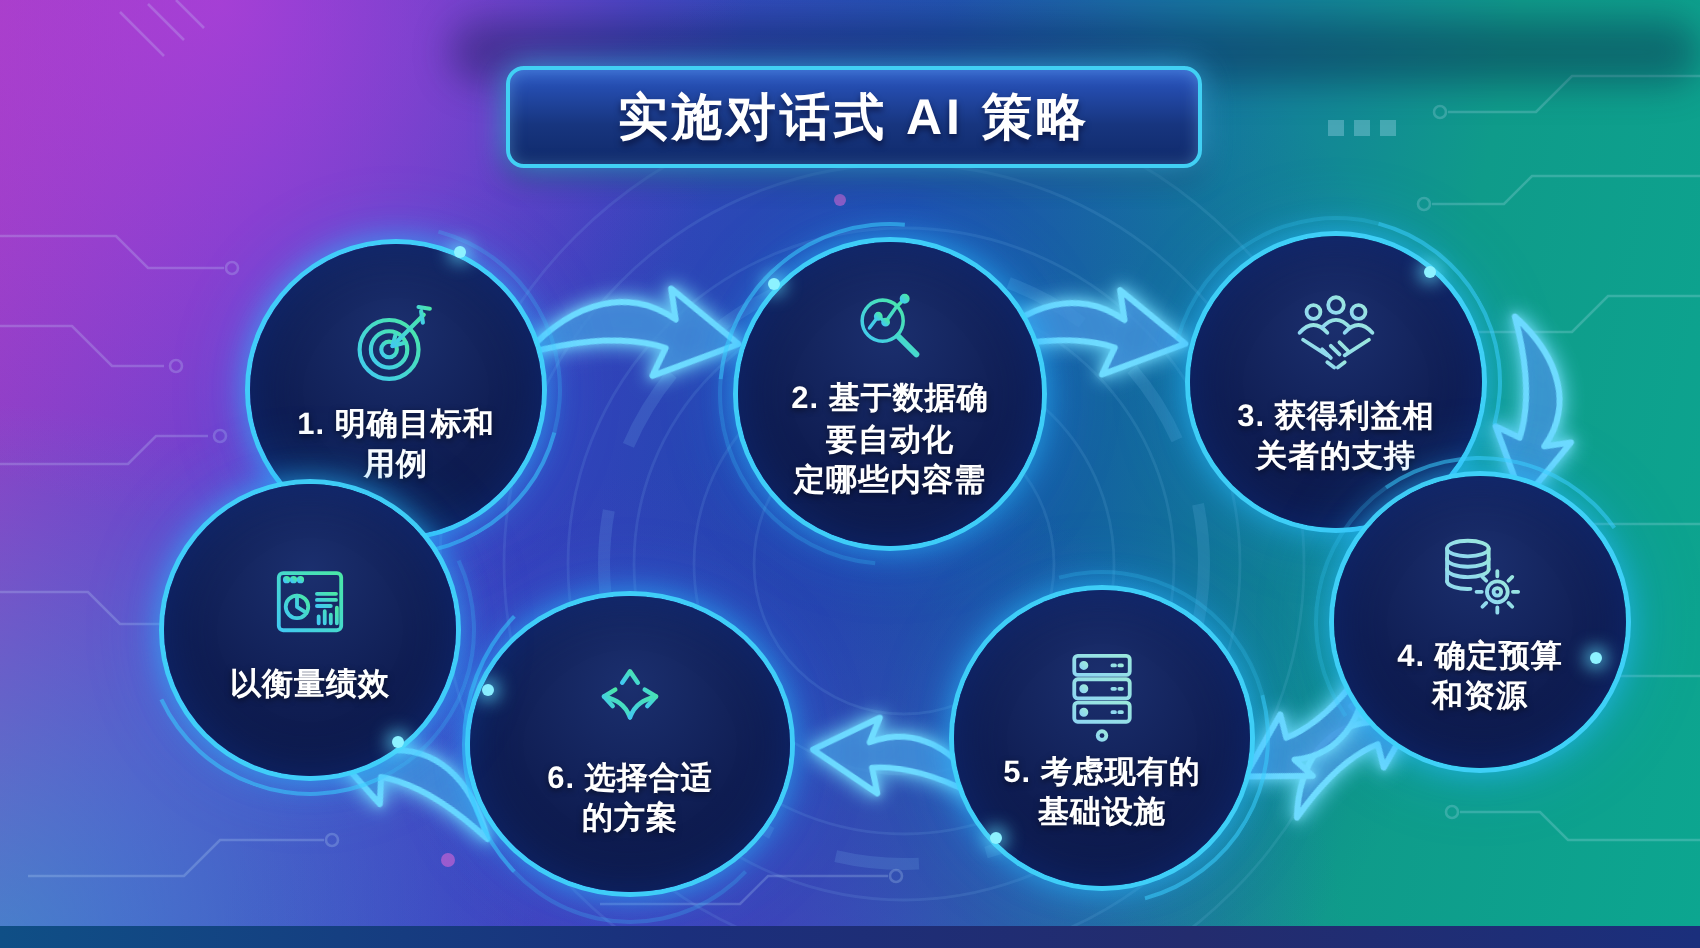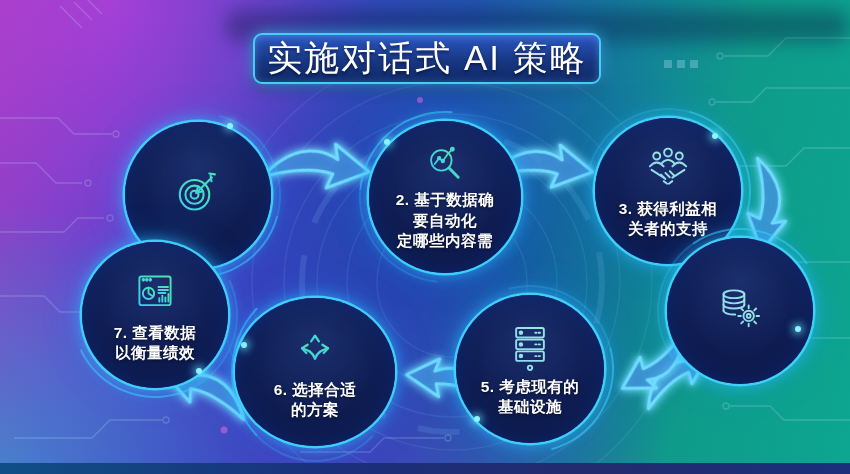--- a/index.html
+++ b/index.html
@@ -22,21 +22,21 @@
     background:rgba(8,20,62,0.38);filter:blur(9px);border-radius:18px;
   }
   .title{
     position:absolute;left:253px;top:33px;width:344px;height:47px;
     display:flex;align-items:center;justify-content:center;
     border:2.5px solid #41d0f4;border-radius:9px;
     background:linear-gradient(180deg,#2b57c4 0%,#17357f 58%,#102a6a 100%);
     box-shadow:0 0 16px rgba(64,200,255,.75),0 5px 14px rgba(0,0,25,.45),inset 0 1px 8px rgba(130,205,255,.35);
   }
   .title span{
-    color:#fff;font-size:35px;font-weight:normal;letter-spacing:2px;
+    color:#fff;font-size:25px;font-weight:bold;letter-spacing:2px;
     text-shadow:0 2px 3px rgba(0,0,30,.55);white-space:nowrap;
   }
   
   .step{position:absolute;border-radius:50%;}
   .step::before{
     content:"";position:absolute;inset:-10px;border-radius:50%;
     border:2px solid transparent;
     border-top-color:rgba(64,216,255,.55);border-left-color:rgba(64,216,255,.22);
     transform:rotate(var(--arc,0deg));
   }
@@ -53,21 +53,21 @@
                0 0 32px 7px rgba(30,150,255,.25),inset 0 0 22px rgba(15,50,140,.55);
   }
   .step-icon{height:52px;width:auto;margin-bottom:4px;}
   .icon-sm{height:44px;}
   .step-label{font-weight:bold;font-size:15.5px;color:#fff;text-align:center;
     line-height:1.32;letter-spacing:.5px;text-shadow:0 1px 3px rgba(0,0,0,.55);}
   .s1{left:125px;top:122px;width:146px;height:146px;--arc:150deg;--dx:70%;--dy:1%;}
   .s2{left:369px;top:121px;width:152px;height:152px;--arc:-40deg;--dx:10%;--dy:12%;}
   .s3{left:595px;top:118px;width:146px;height:146px;--arc:60deg;--dx:80%;--dy:10%;}
   .s4{left:667px;top:238px;width:146px;height:146px;--arc:10deg;--dx:88%;--dy:60%;}
-  .s5{left:456px;top:295px;width:148px;height:148px;text-decoration:underline;--arc:120deg;--dx:12%;--dy:82%;}
+  .s5{left:477px;top:295px;width:148px;height:148px;text-decoration:underline;--arc:120deg;--dx:12%;--dy:82%;}
   .s6{left:235px;top:298px;width:148px;height:148px;padding-left:12px;--arc:-90deg;--dx:4%;--dy:30%;}
   .s7{left:82px;top:242px;width:146px;height:146px;--arc:200deg;--dx:78%;--dy:86%;}
   
   .arrow{position:absolute;overflow:visible;
     filter:drop-shadow(0 0 5px rgba(90,215,255,.9)) drop-shadow(0 0 2px rgba(150,235,255,.7));}
   .arrow path{fill:rgba(27,76,186,.42);stroke:#6fdcff;stroke-width:3;stroke-linejoin:round;}
   .aA{left:259px;top:135px;width:118px;height:66px;transform:rotate(10deg);}
   .aB{left:487px;top:136px;width:112px;height:64px;transform:rotate(10deg);}
   .aC{left:715px;top:176px;width:100px;height:60px;transform:rotate(100deg);}
   .aD1{left:632px;top:350px;width:90px;height:52px;transform:rotate(-30deg);}
@@ -172,20 +172,24 @@
           </defs>
         <g stroke="url(#g1)" stroke-width="2.4">
           <circle cx="26" cy="32" r="17"></circle>
             <circle cx="26" cy="32" r="10.5"></circle>
             <circle cx="26" cy="32" r="4.5"></circle>
           <path d="M28 30 L46 12"></path>
             <path d="M28 30 l7.5 -2 M28 30 l2 -7.5"></path>
             <path d="M43 7.5 l6.5 1 M45.5 16.5 l-1 -6.5"></path>
         </g>
       </svg>
+      <div class="step-label">
+        <div>1. 明确目标和</div>
+        <div>用例</div>
+      </div>
     </div>
   </div>
 
   <div class="step s2">
     <div class="disc">
       <svg class="step-icon icon-sm" viewBox="0 0 60 60" fill="none" stroke-linecap="round" stroke-linejoin="round">
         <defs>
             <linearGradient id="g2" x1="0" y1="1" x2="1" y2="0">
               <stop offset="0" stop-color="#41c9f2"></stop>
               <stop offset="1" stop-color="#4ae8a6"></stop>
@@ -249,20 +253,24 @@
           <ellipse cx="23" cy="13" rx="12" ry="4.5"></ellipse>
           <path d="M11 13 v19 M35 13 v12"></path>
           <path d="M11 19 a12 4.5 0 0 0 24 0"></path>
           <path d="M11 25 a12 4.5 0 0 0 24 0"></path>
           <path d="M11 32 a12 4.5 0 0 0 13.5 4.3"></path>
           <circle cx="40" cy="38" r="6"></circle>
             <circle cx="40" cy="38" r="2.2"></circle>
           <path d="M40 29 v-3 M40 47 v3 M31 38 h-3 M49 38 h3 M33.6 31.6 l-2.2 -2.2 M46.4 44.4 l2.2 2.2 M33.6 44.4 l-2.2 2.2 M46.4 31.6 l2.2 -2.2"></path>
         </g>
       </svg>
+      <div class="step-label">
+        <div>4. 确定预算</div>
+        <div>和资源</div>
+      </div>
     </div>
   </div>
 
   <div class="step s5">
     <div class="disc">
       <svg class="step-icon" viewBox="0 0 60 60" fill="none" stroke-linecap="round" stroke-linejoin="round">
         <defs>
             <linearGradient id="g5" x1="0" y1="1" x2="1" y2="0">
               <stop offset="0" stop-color="#8ed6f2"></stop>
               <stop offset="1" stop-color="#9be8dc"></stop>
@@ -329,20 +337,19 @@
             <circle cx="20.5" cy="14.8" r="1" fill="url(#g7)"></circle>
             <circle cx="24.5" cy="14.8" r="1" fill="url(#g7)"></circle>
           <circle cx="22.5" cy="30.5" r="6.5"></circle>
           <path d="M22.5 30.5 V24 M22.5 30.5 L28 34"></path>
           <path d="M34 23 h11 M34 26.5 h11 M34 30 h8"></path>
           <path d="M35 40 v-4 M38.5 40 v-7 M42 40 v-5 M45.5 40 v-9"></path>
           <path d="M33.5 40.5 h13"></path>
         </g>
       </svg>
       <div class="step-label">
-        <div>7. 查看数据</div>
         <div>以衡量绩效</div>
       </div>
     </div>
   </div>
 
   <div class="bottom-bar"></div>
 </div>
 
 </body></html>

